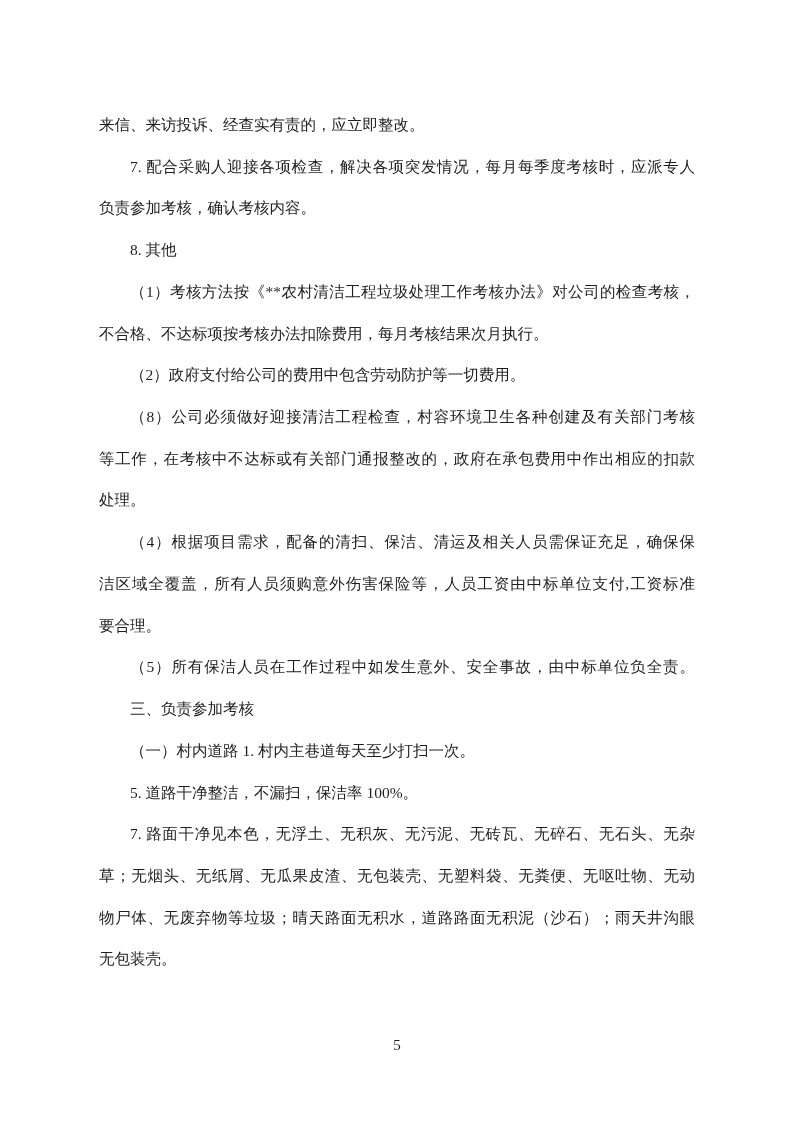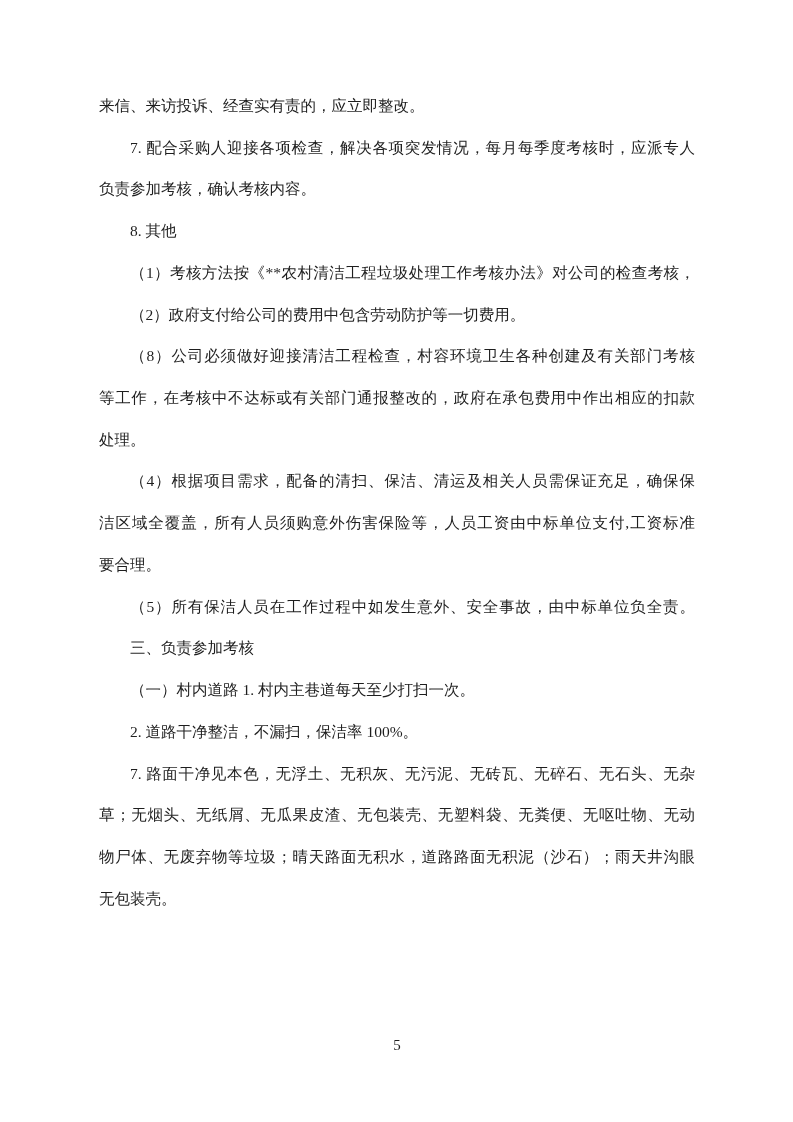--- a/index.html
+++ b/index.html
@@ -12,21 +12,21 @@
     width: 793px;
     height: 1122px;
     background: #ffffff;
     overflow: hidden;
     font-family: "Liberation Serif", "DejaVu Serif", serif;
     color: #1e1e1e;
   }
   .doc-body {
     position: absolute;
     left: 99px;
-    top: 85px;
+    top: 104px;
     width: 596px;
     font-size: 15.5px;
   }
   .line {
     line-height: 41.72px;
     text-align: justify;
     letter-spacing: 0;
   }
   .line.indent {
     text-indent: 2em;
@@ -49,30 +49,31 @@
 </head>
 <body>
 
 <div class="page">
   <div class="doc-body">
       <div class="line">来信、来访投诉、经查实有责的，应立即整改。</div>
       <div class="line indent fill">7. 配合采购人迎接各项检查，解决各项突发情况，每月每季度考核时，应派专人</div>
       <div class="line">负责参加考核，确认考核内容。</div>
       <div class="line indent">8. 其他</div>
       <div class="line indent fill">（1）考核方法按《**农村清洁工程垃圾处理工作考核办法》对公司的检查考核，</div>
+      <div class="line">不合格、不达标项按考核办法扣除费用，每月考核结果次月执行。</div>
       <div class="line indent">（2）政府支付给公司的费用中包含劳动防护等一切费用。</div>
       <div class="line indent fill">（8）公司必须做好迎接清洁工程检查，村容环境卫生各种创建及有关部门考核</div>
       <div class="line fill">等工作，在考核中不达标或有关部门通报整改的，政府在承包费用中作出相应的扣款</div>
       <div class="line">处理。</div>
       <div class="line indent fill">（4）根据项目需求，配备的清扫、保洁、清运及相关人员需保证充足，确保保</div>
       <div class="line fill">洁区域全覆盖，所有人员须购意外伤害保险等，人员工资由中标单位支付,工资标准</div>
       <div class="line">要合理。</div>
       <div class="line indent fill">（5）所有保洁人员在工作过程中如发生意外、安全事故，由中标单位负全责。</div>
       <div class="line indent">三、负责参加考核</div>
       <div class="line indent">（一）村内道路 1. 村内主巷道每天至少打扫一次。</div>
-      <div class="line indent">2. 道路干净整洁，不漏扫，保洁率 100%。</div>
+      <div class="line indent">5. 道路干净整洁，不漏扫，保洁率 100%。</div>
       <div class="line indent fill">7. 路面干净见本色，无浮土、无积灰、无污泥、无砖瓦、无碎石、无石头、无杂</div>
       <div class="line fill">草；无烟头、无纸屑、无瓜果皮渣、无包装壳、无塑料袋、无粪便、无呕吐物、无动</div>
       <div class="line fill">物尸体、无废弃物等垃圾；晴天路面无积水，道路路面无积泥（沙石）；雨天井沟眼</div>
       <div class="line">无包装壳。</div>
     </div>
   <div class="page-number">5</div>
 </div>
 
 </body></html>

